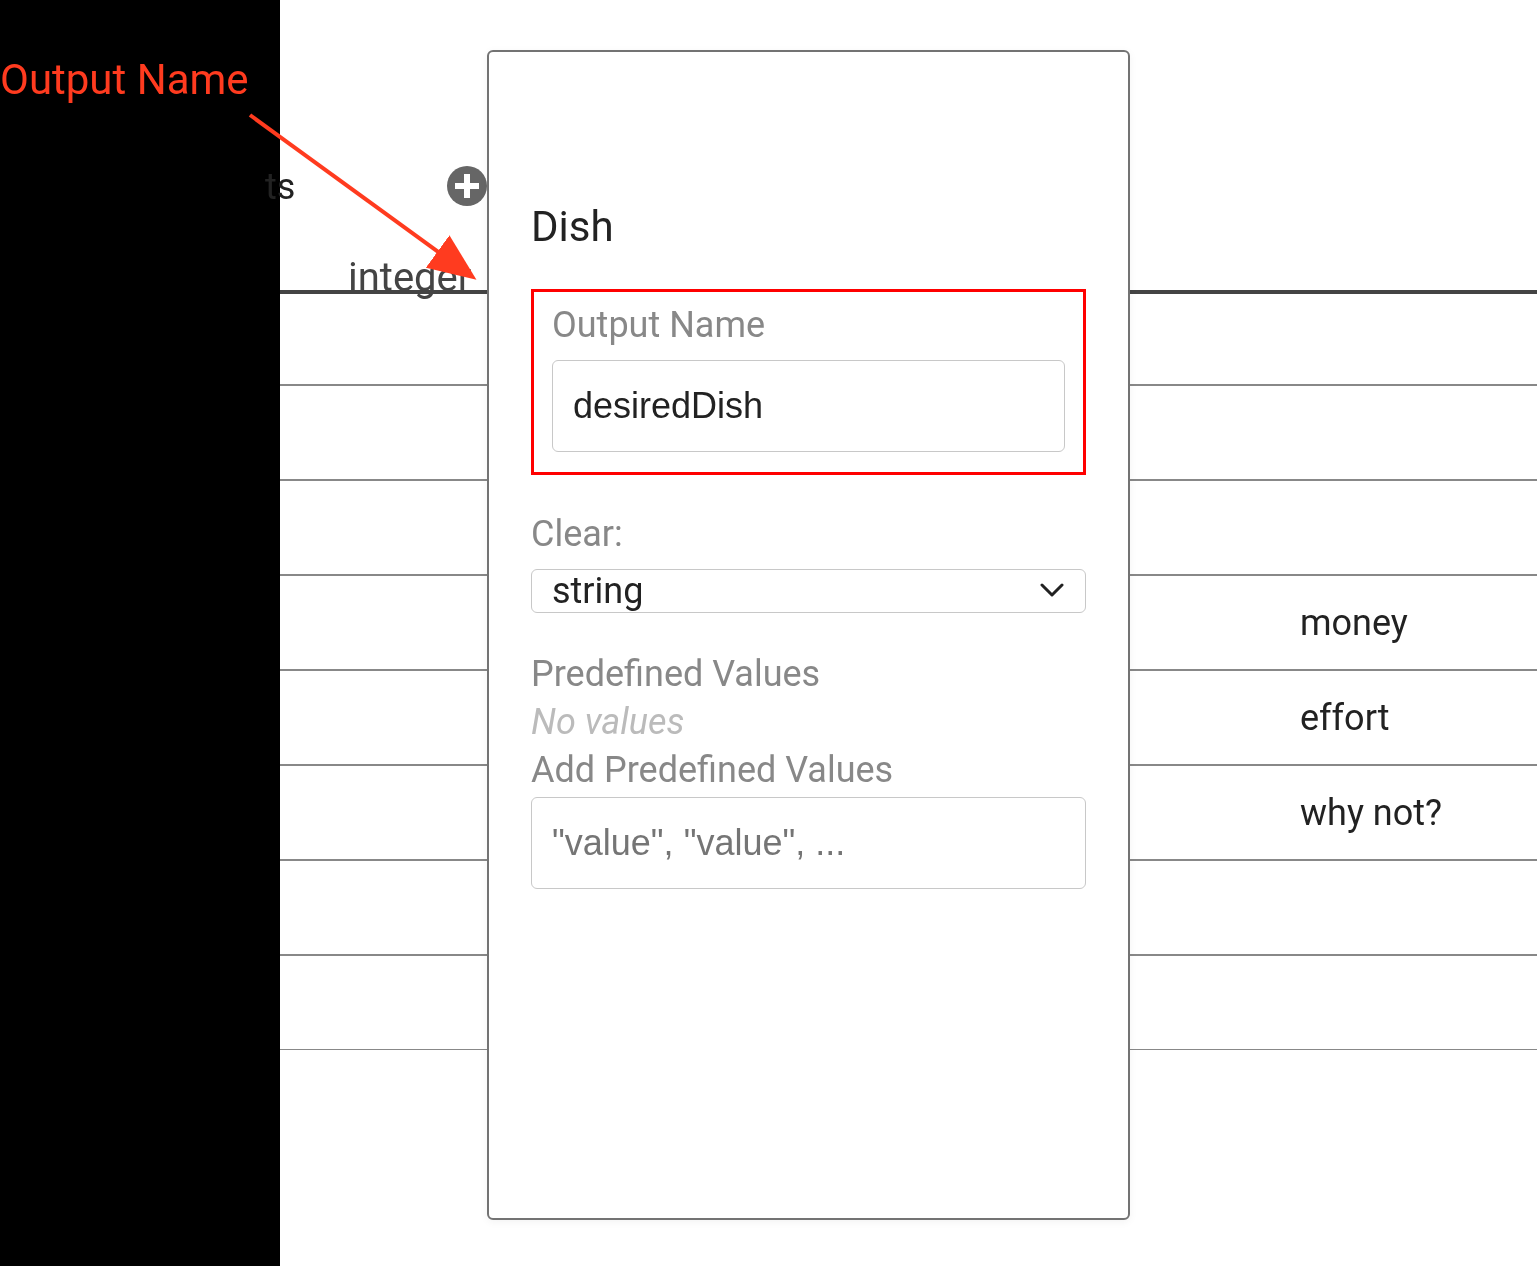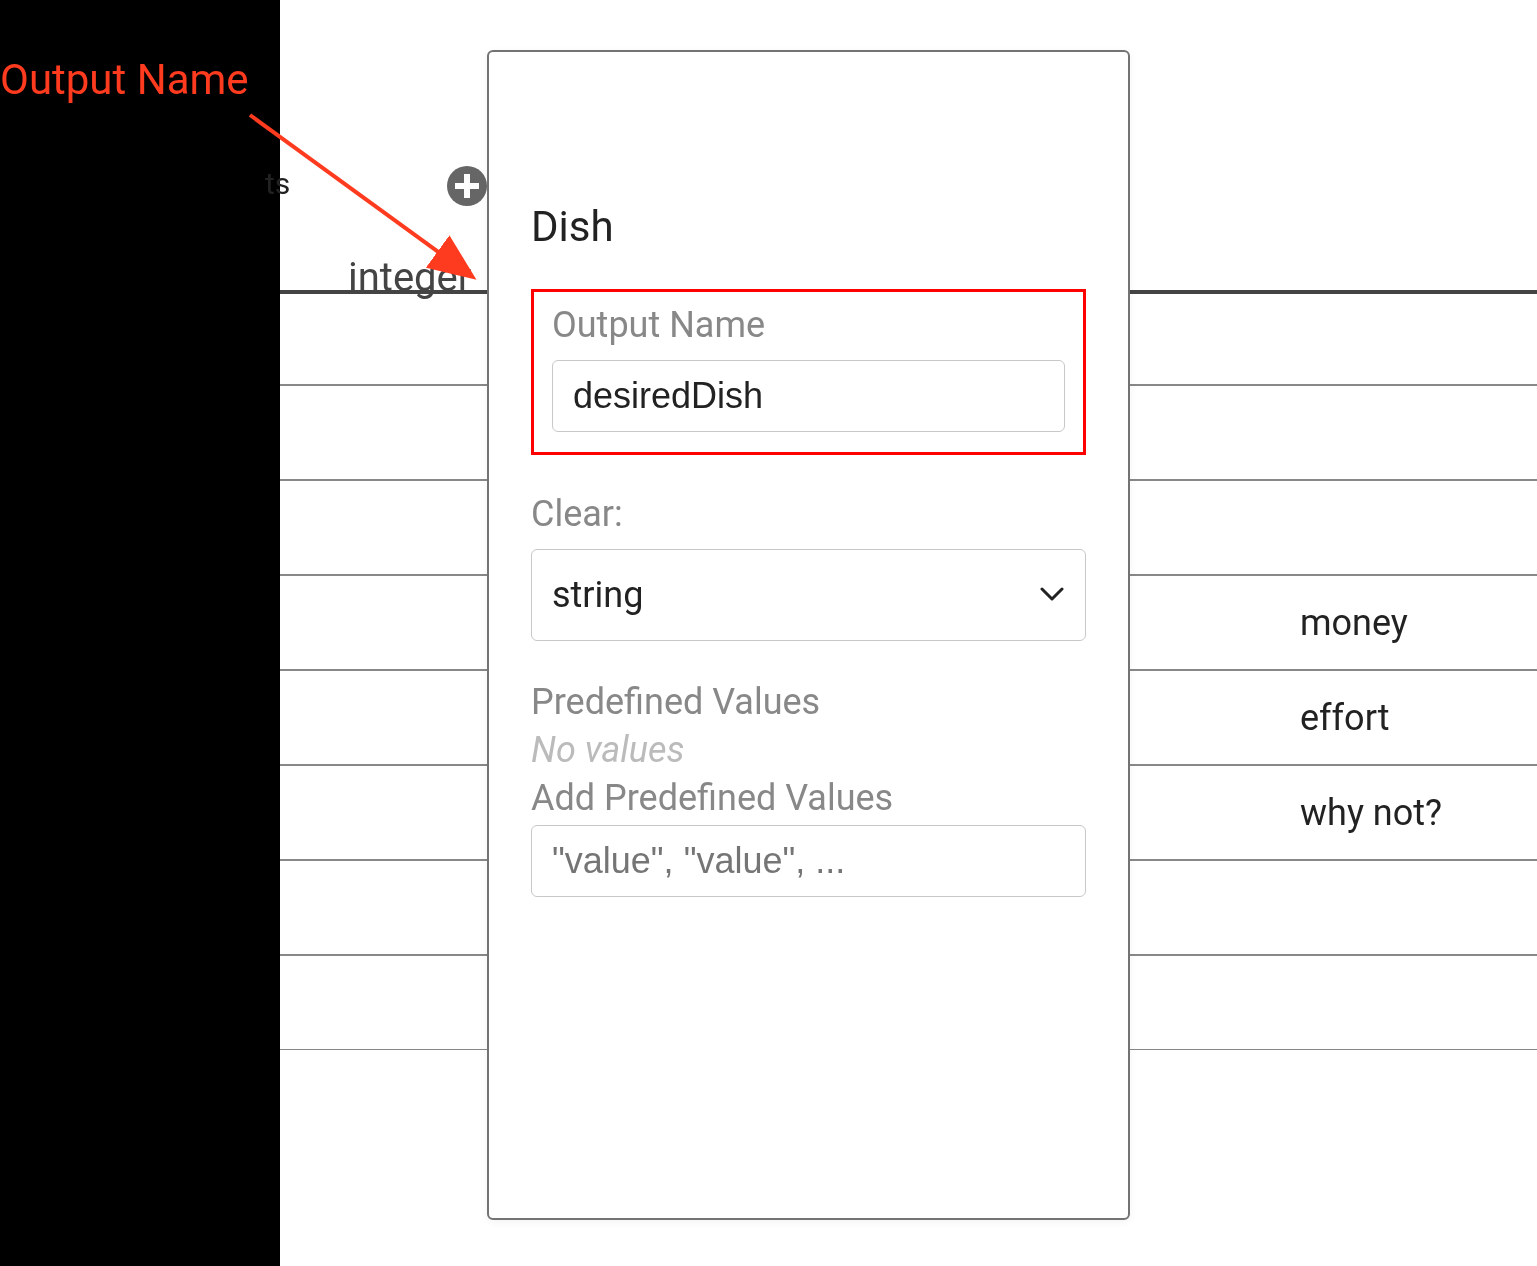--- a/index.html
+++ b/index.html
@@ -36,21 +36,21 @@
       position: absolute;
       left: 245px;
       top: 105px;
       z-index: 100;
       pointer-events: none;
     }
     .bg-partial-text {
       position: absolute;
       left: 265px;
       top: 166px;
-      font-size: 30px;
+      font-size: 36px;
       color: #222;
     }
     .bg-integer-label {
       position: absolute;
       left: 348px;
       top: 254px;
       font-size: 40px;
       color: #444;
     }
     .bg-table {
@@ -104,36 +104,36 @@
       padding: 12px 18px 20px 18px;
       margin-bottom: 38px;
     }
     .field-label {
       font-size: 36px;
       color: #888;
       margin-bottom: 14px;
     }
     .text-input {
       width: 100%;
-      padding: 14px 20px;
+      padding: 24px 20px;
       font-size: 36px;
       color: #222;
       border: 1px solid #c8c8c8;
       border-radius: 6px;
       background: #fff;
       outline: none;
     }
     .select-wrapper {
       position: relative;
       width: 100%;
       margin-bottom: 40px;
     }
     .select-input {
       width: 100%;
-      padding: 24px 20px;
+      padding: 0 20px;
       font-size: 36px;
       color: #222;
       border: 1px solid #c8c8c8;
       border-radius: 6px;
       background: #fff;
       appearance: none;
       -webkit-appearance: none;
       cursor: pointer;
     }
     .select-chevron {

